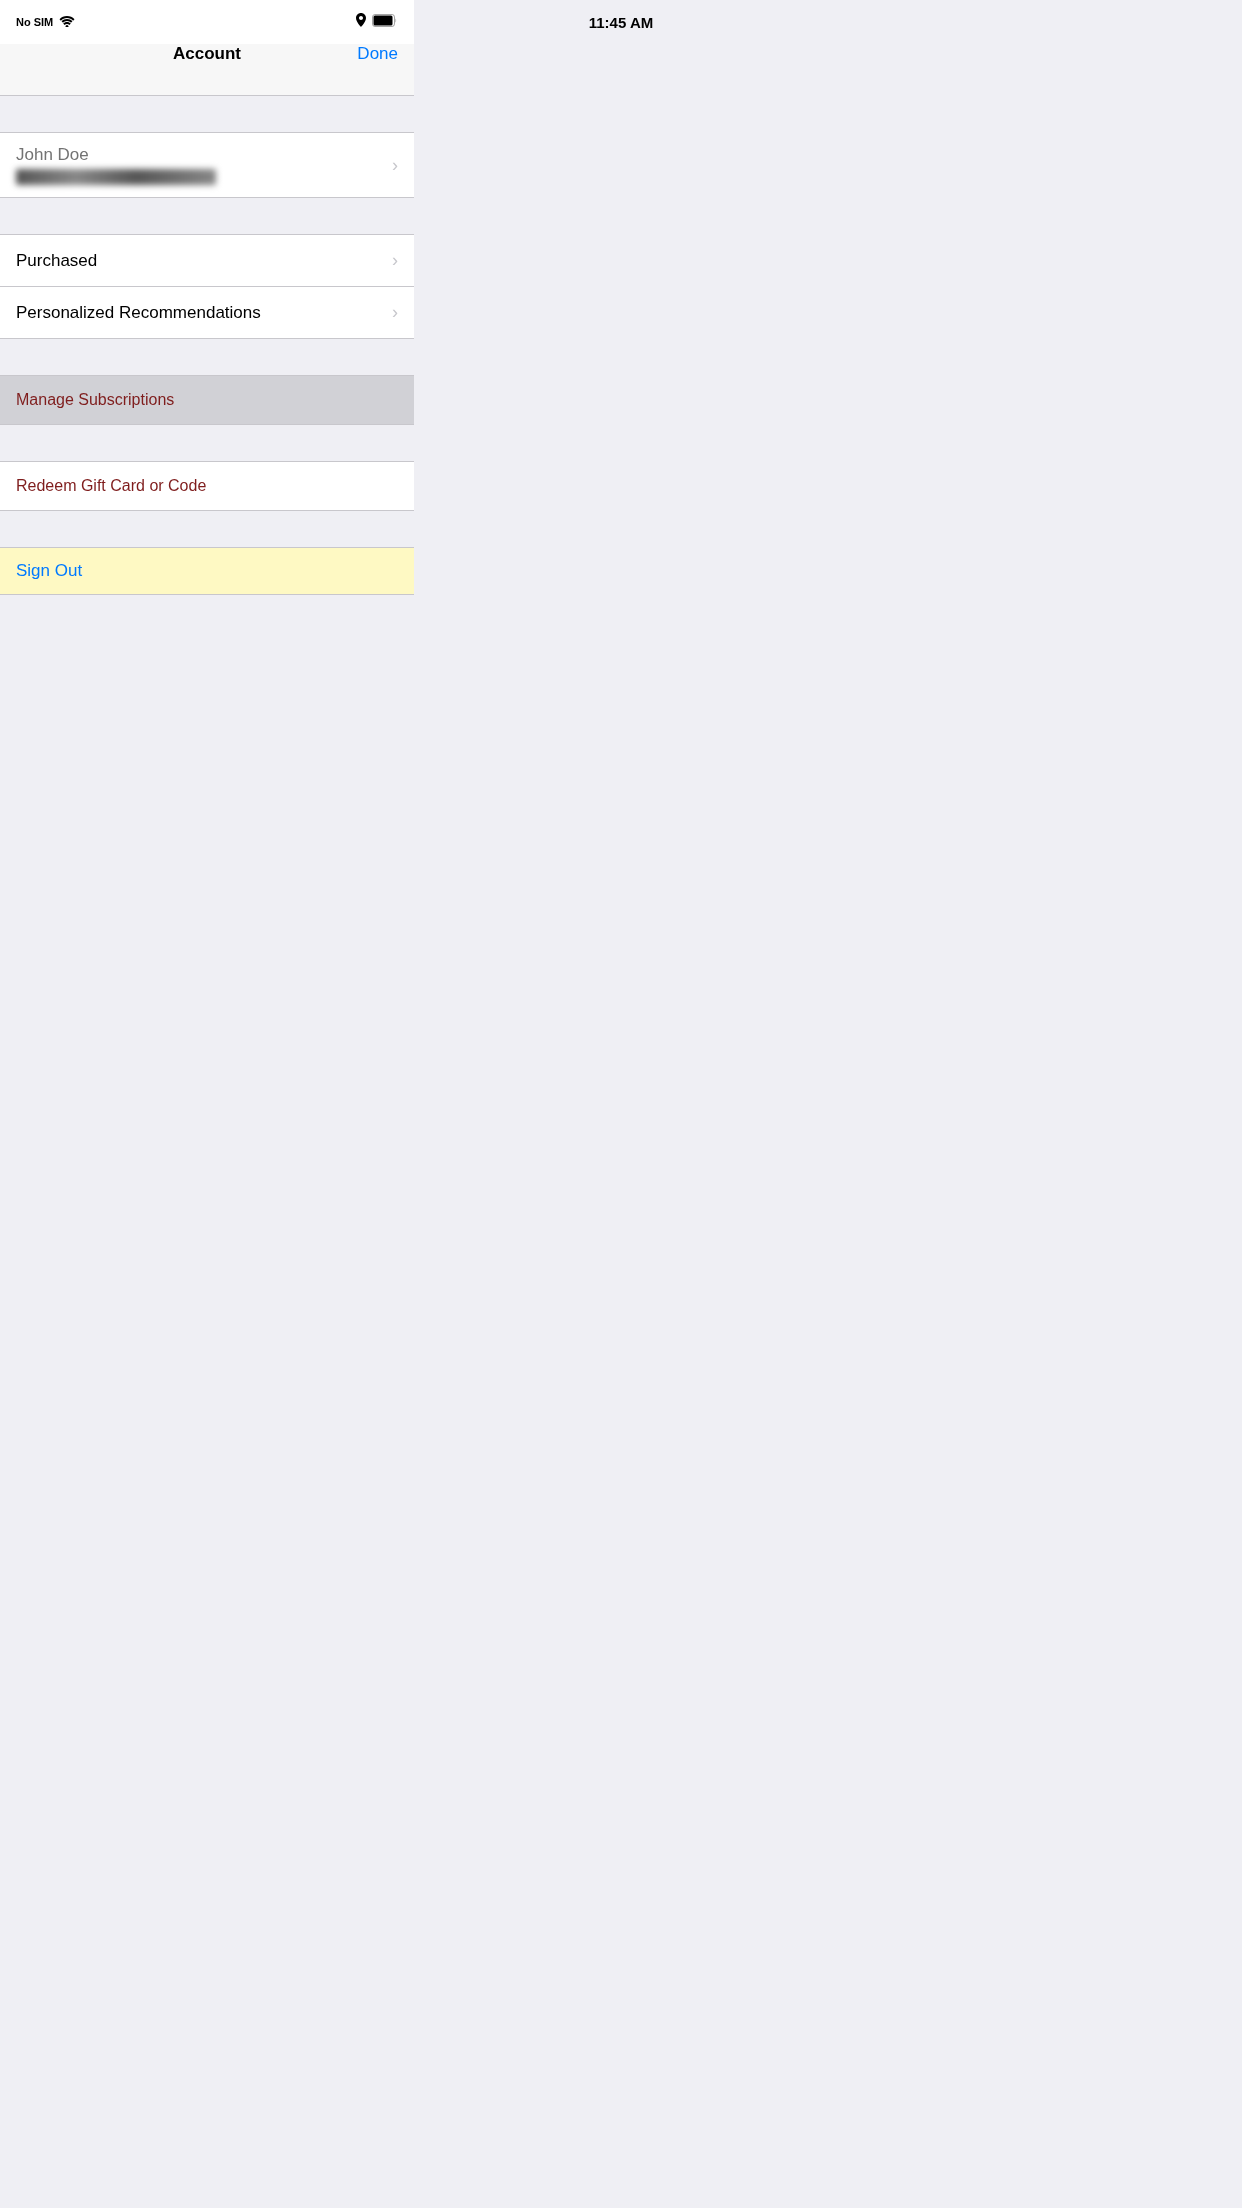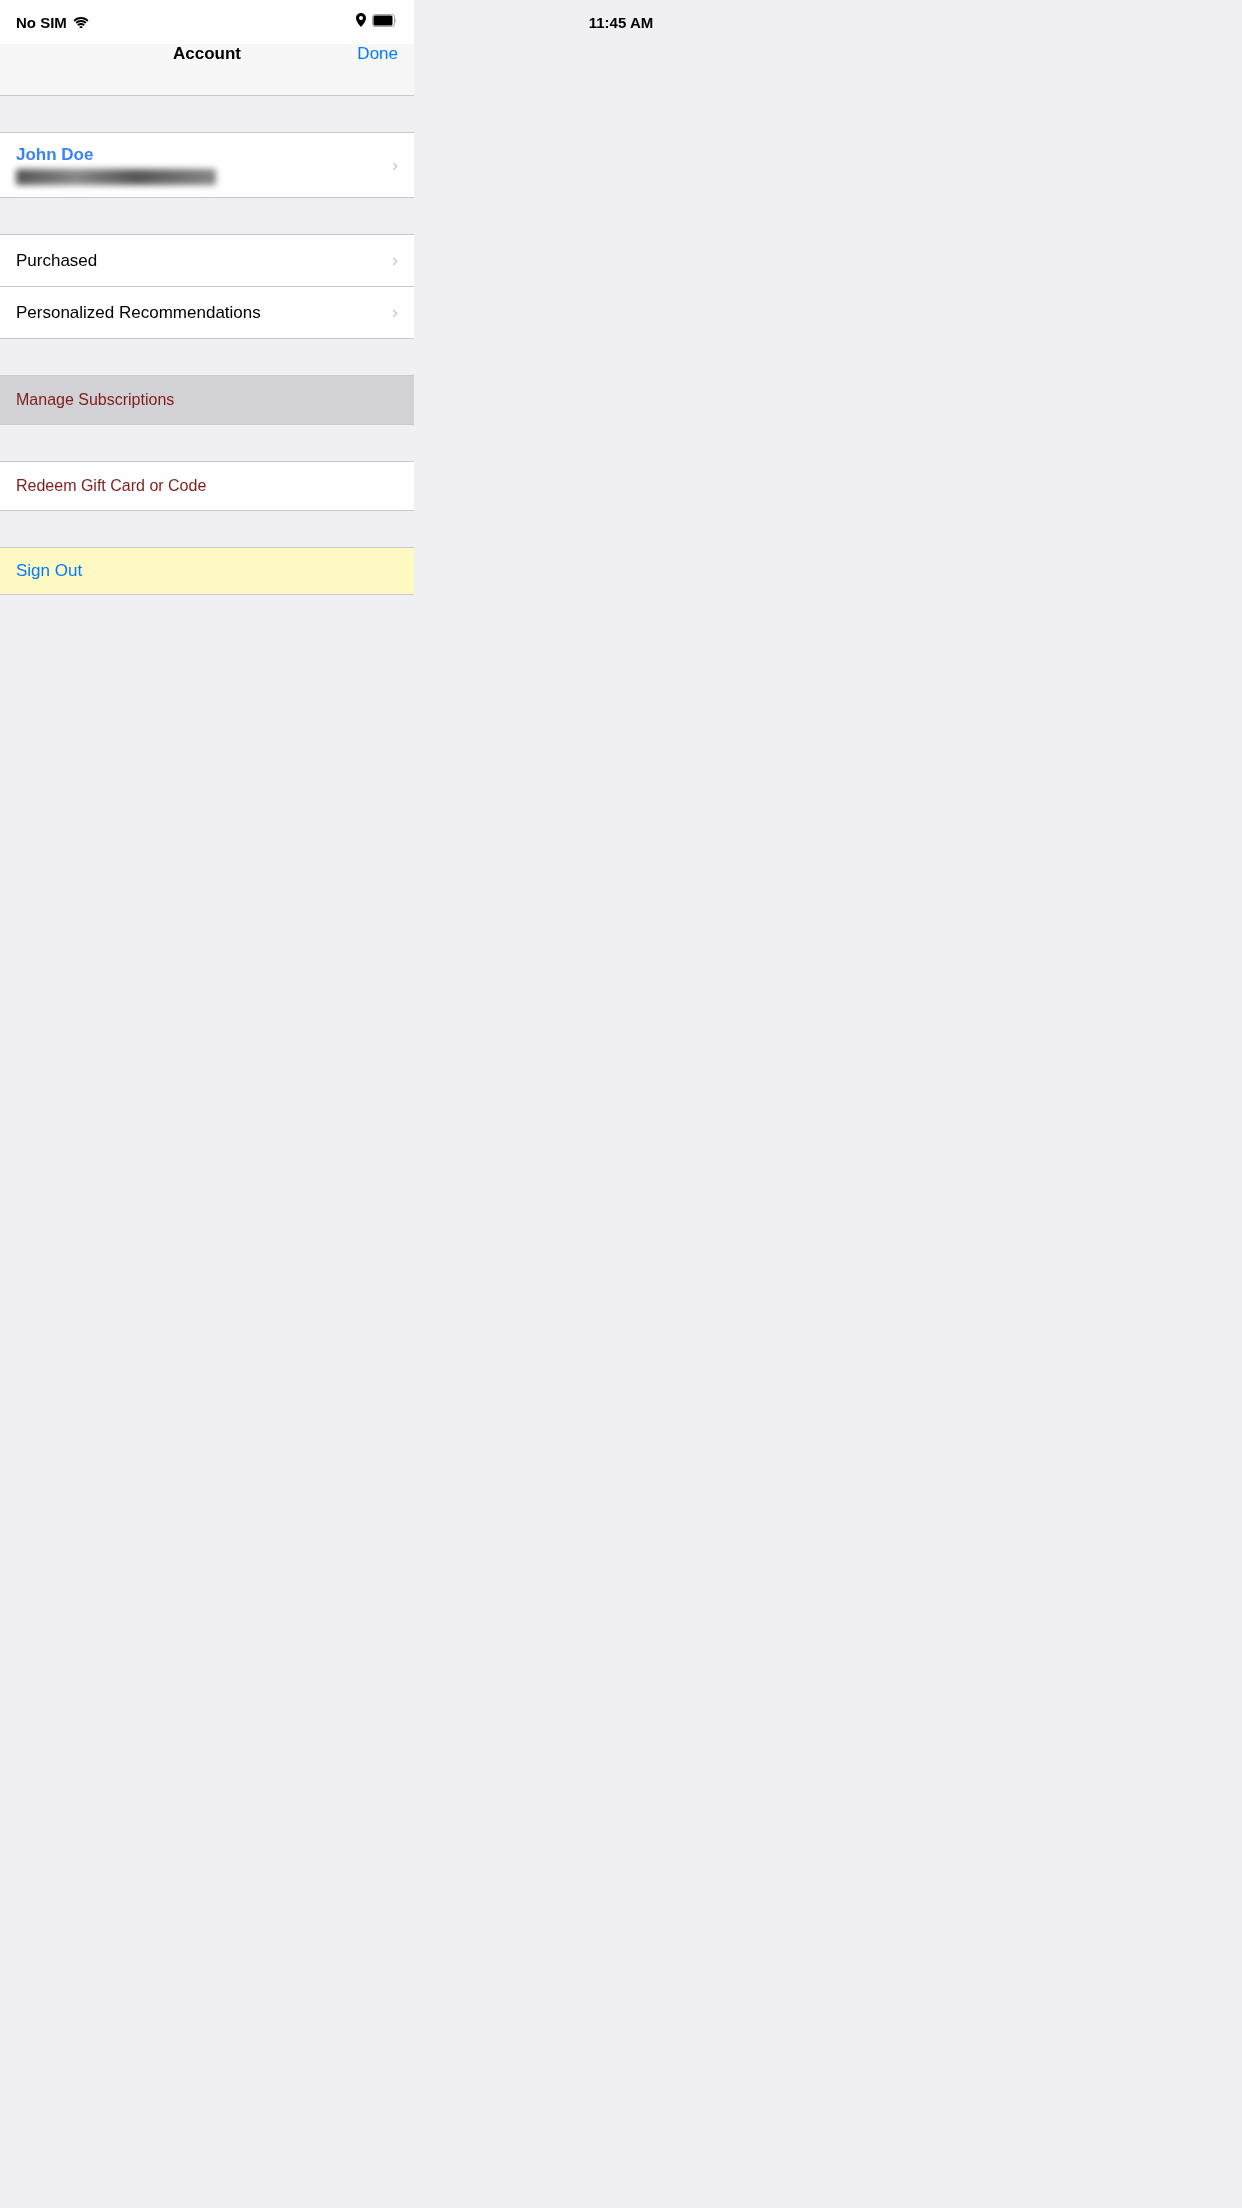--- a/index.html
+++ b/index.html
@@ -24,21 +24,21 @@
     .status-bar {
       display: flex;
       justify-content: space-between;
       align-items: center;
       padding: 0 16px;
       height: 44px;
       background-color: #fff;
     }
 
     .status-left {
-      font-size: 15px;
+      font-size: 11px;
       font-weight: 600;
       display: flex;
       align-items: center;
       gap: 6px;
     }
 
     .status-center {
       font-size: 15px;
       font-weight: 700;
       position: absolute;
@@ -104,22 +104,22 @@
     }
 
     .user-info {
       display: flex;
       flex-direction: column;
       gap: 4px;
     }
 
     .user-name {
       font-size: 17px;
-      font-weight: 700;
-      color: #3b82f6;
+      font-weight: 400;
+      color: #737373;
     }
 
     .user-email-blur {
       width: 200px;
       height: 16px;
       background: linear-gradient(90deg, #555 0%, #888 30%, #555 60%, #888 100%);
       filter: blur(3px);
       border-radius: 2px;
     }
 

